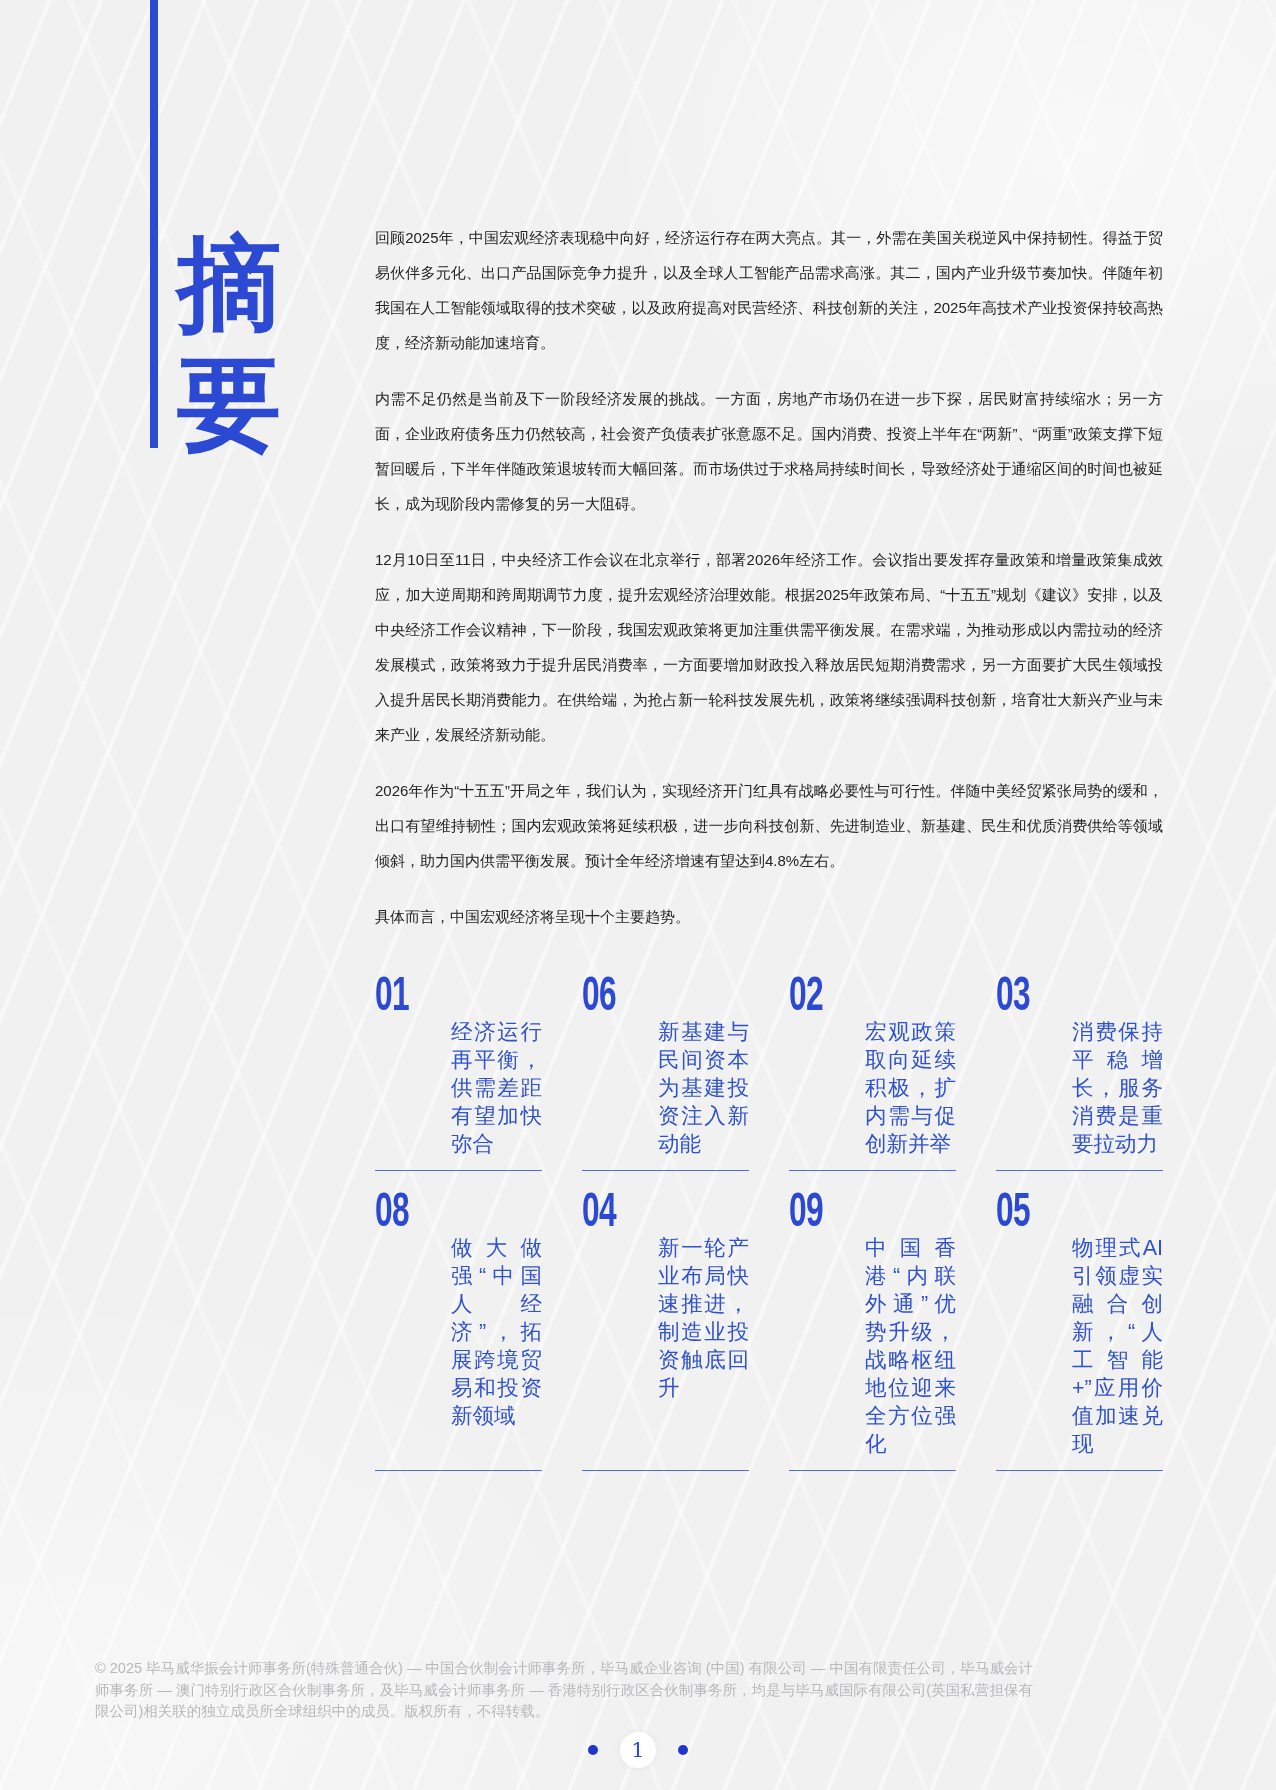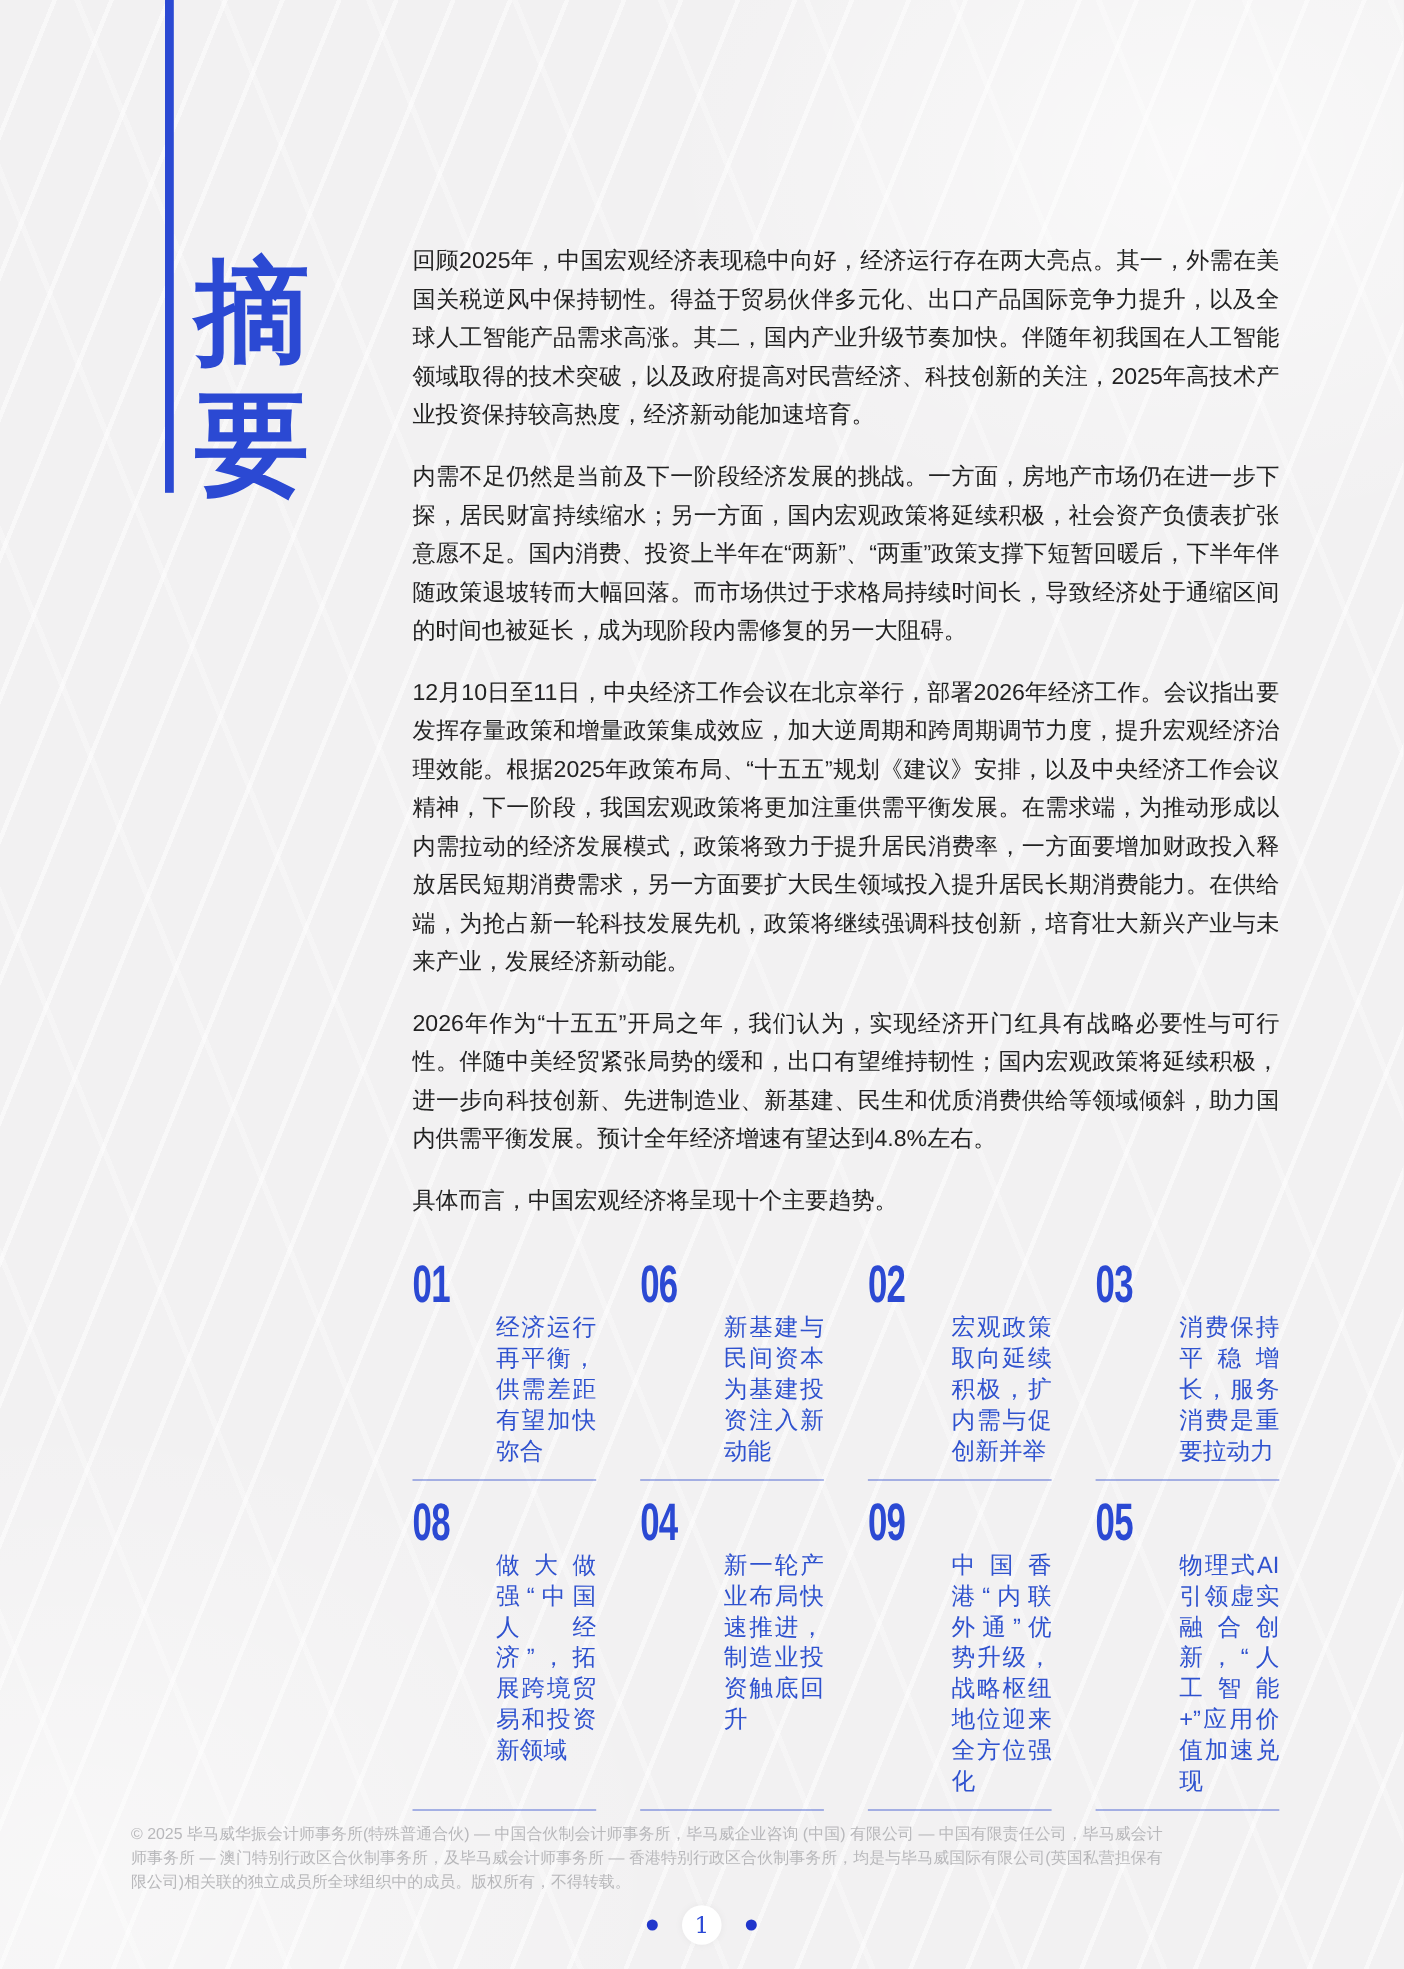--- a/index.html
+++ b/index.html
@@ -24,21 +24,21 @@
   .page-title{
     position:absolute;left:177px;top:224px;width:114px;margin:0;
     font-size:104px;line-height:120px;font-weight:900;color:#2b49d3;
     word-break:break-all;letter-spacing:0;
   }
   .content{
     position:absolute;left:375px;top:220px;width:788px;
   }
   .content p{
     margin:0 0 21px 0;
-    font-size:21px;line-height:35px;font-weight:500;color:#222222;
+    font-size:15px;line-height:35px;font-weight:500;color:#222222;
     text-align:justify;text-justify:inter-ideograph;
   }
   .trends{
     display:grid;grid-template-columns:1fr 1fr 1fr 1fr;column-gap:40px;
     margin-top:19px;
   }
   .trend-item{
     display:flex;align-items:flex-start;
     padding:15px 0 12px 0;
     border-bottom:1px solid rgba(45,75,205,.8);
@@ -48,21 +48,21 @@
     font-size:48px;line-height:46px;font-weight:800;color:#2b49d3;
     transform:scaleX(.66);transform-origin:left top;
     letter-spacing:-1px;
   }
   .trend-text{
     font-size:21.5px;line-height:28px;font-weight:500;color:#2f52cf;
     text-align:justify;
     margin-top:48px;
   }
   .page-footer{
-    position:absolute;left:95px;top:1658px;width:938px;margin-left:24px;
+    position:absolute;left:95px;top:1658px;width:938px;
   }
   .page-footer p{
     margin:0;font-size:14.5px;line-height:21.5px;font-weight:400;
     color:#b8b8bb;text-align:justify;
   }
   .pager{
     position:absolute;left:0;top:1732px;width:1276px;
     display:flex;align-items:center;justify-content:center;gap:22px;
   }
   .pager .dot{
@@ -80,21 +80,21 @@
 <body>
 
 <div class="texture"></div>
 
 <div class="accent-bar"></div>
 
 <h1 class="page-title">摘要</h1>
 
 <main class="content">
   <p>回顾2025年，中国宏观经济表现稳中向好，经济运行存在两大亮点。其一，外需在美国关税逆风中保持韧性。得益于贸易伙伴多元化、出口产品国际竞争力提升，以及全球人工智能产品需求高涨。其二，国内产业升级节奏加快。伴随年初我国在人工智能领域取得的技术突破，以及政府提高对民营经济、科技创新的关注，2025年高技术产业投资保持较高热度，经济新动能加速培育。</p>
-  <p>内需不足仍然是当前及下一阶段经济发展的挑战。一方面，房地产市场仍在进一步下探，居民财富持续缩水；另一方面，国内宏观政策将延续积极，社会资产负债表扩张意愿不足。国内消费、投资上半年在“两新”、“两重”政策支撑下短暂回暖后，下半年伴随政策退坡转而大幅回落。而市场供过于求格局持续时间长，导致经济处于通缩区间的时间也被延长，成为现阶段内需修复的另一大阻碍。</p>
+  <p>内需不足仍然是当前及下一阶段经济发展的挑战。一方面，房地产市场仍在进一步下探，居民财富持续缩水；另一方面，企业政府债务压力仍然较高，社会资产负债表扩张意愿不足。国内消费、投资上半年在“两新”、“两重”政策支撑下短暂回暖后，下半年伴随政策退坡转而大幅回落。而市场供过于求格局持续时间长，导致经济处于通缩区间的时间也被延长，成为现阶段内需修复的另一大阻碍。</p>
   <p>12月10日至11日，中央经济工作会议在北京举行，部署2026年经济工作。会议指出要发挥存量政策和增量政策集成效应，加大逆周期和跨周期调节力度，提升宏观经济治理效能。根据2025年政策布局、“十五五”规划《建议》安排，以及中央经济工作会议精神，下一阶段，我国宏观政策将更加注重供需平衡发展。在需求端，为推动形成以内需拉动的经济发展模式，政策将致力于提升居民消费率，一方面要增加财政投入释放居民短期消费需求，另一方面要扩大民生领域投入提升居民长期消费能力。在供给端，为抢占新一轮科技发展先机，政策将继续强调科技创新，培育壮大新兴产业与未来产业，发展经济新动能。</p>
   <p>2026年作为“十五五”开局之年，我们认为，实现经济开门红具有战略必要性与可行性。伴随中美经贸紧张局势的缓和，出口有望维持韧性；国内宏观政策将延续积极，进一步向科技创新、先进制造业、新基建、民生和优质消费供给等领域倾斜，助力国内供需平衡发展。预计全年经济增速有望达到4.8%左右。</p>
   <p>具体而言，中国宏观经济将呈现十个主要趋势。</p>
 
   <section class="trends">
     <div class="trend-item">
       <span class="trend-num">01</span>
       <span class="trend-text">经济运行再平衡，供需差距有望加快弥合</span>
     </div>
     <div class="trend-item">

